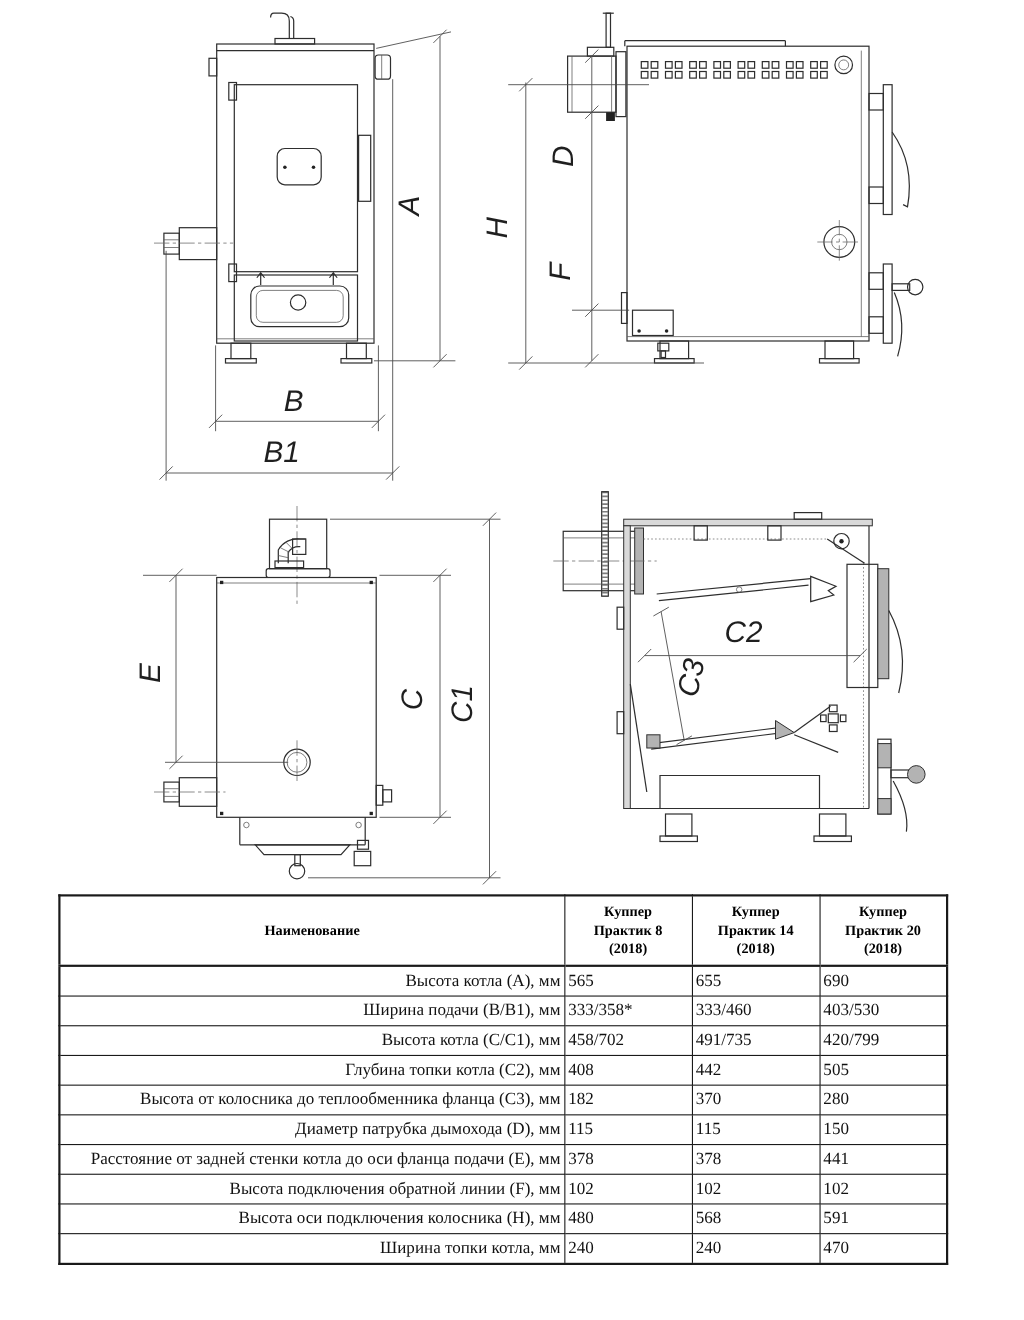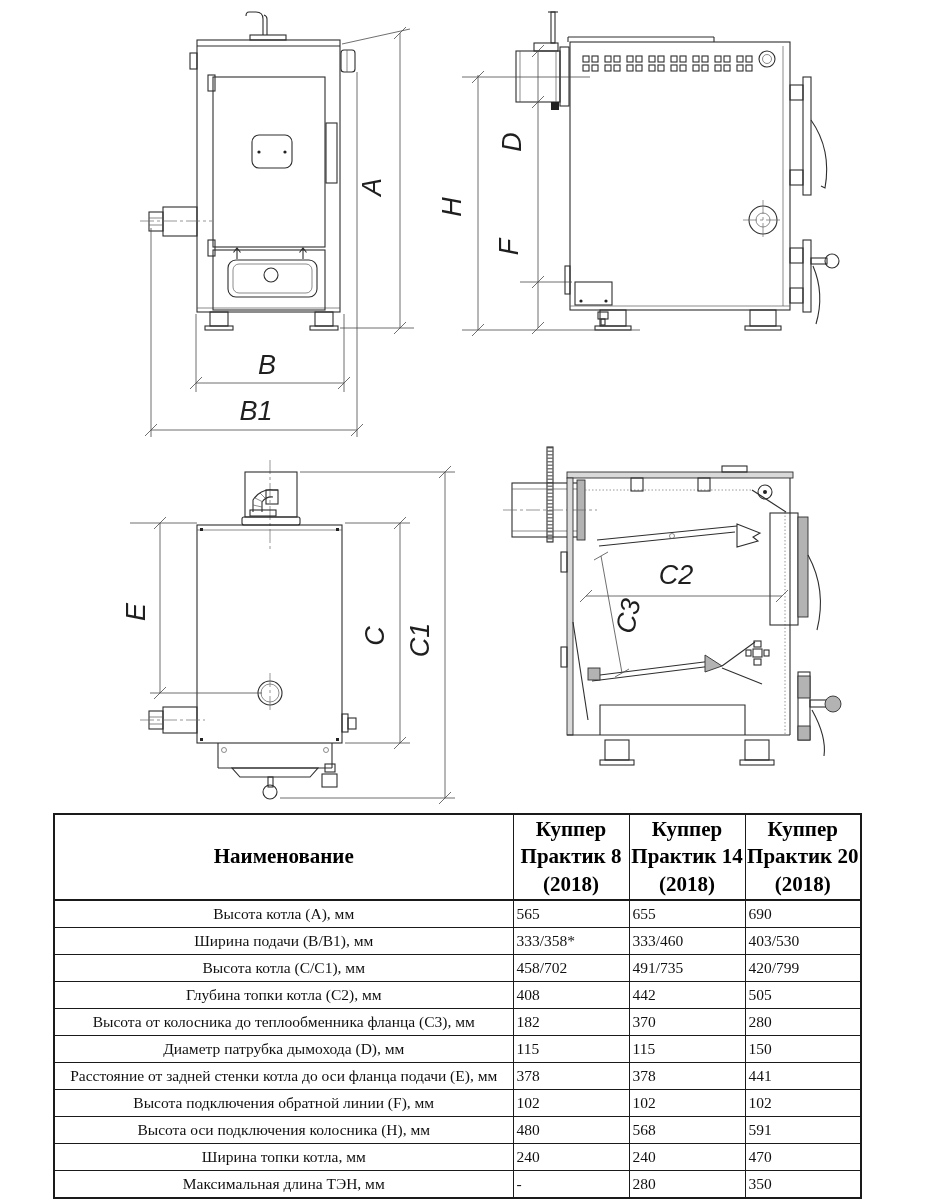--- a/index.html
+++ b/index.html
@@ -14,24 +14,24 @@
   .dot {stroke:#7d7d7d;fill:none;stroke-width:.8;stroke-dasharray:1.5 2;}
   .hatch{fill:#b3b3b3;stroke:#2e2e2e;stroke-width:.9;}
   .grayfill{fill:#d9d9d9;stroke:#2e2e2e;stroke-width:.9;}
   .dark{fill:#222;stroke:none;}
   text.dimlbl{font:italic 27px "Liberation Sans",sans-serif;fill:#1f1f1f;}
   
   table.spec{position:absolute;left:53px;top:813px;width:807px;border-collapse:collapse;
              table-layout:fixed;background:#fff;}
   table.spec, table.spec th, table.spec td{border:1px solid #1a1a1a;}
   table.spec{border:2px solid #1a1a1a;}
-  table.spec thead th{border-bottom:2px solid #1a1a1a;font-weight:bold;font-size:21px;
+  table.spec thead th{border-bottom:2px solid #1a1a1a;font-weight:bold;font-size:13px;
              text-align:center;vertical-align:middle;height:60px;white-space:pre-line;line-height:1.3;}
   table.spec td{font-size:15.5px;height:24px;padding:1px 3px;color:#111;}
-  table.spec td.name{text-align:center;}
+  table.spec td.name{text-align:right;}
   table.spec td.val{}
 </style>
 </head>
 <body>
 
 <div class="sheet">
 
   <svg style="left:0;top:0" width="440" height="445" viewBox="0 0 440 445">
     <g>
       <rect class="s" x="197" y="40" width="143" height="272"></rect>
@@ -486,22 +486,16 @@
           <td class="val">480</td>
           <td class="val">568</td>
           <td class="val">591</td>
         </tr>
         <tr>
           <td class="name">Ширина топки котла, мм</td>
           <td class="val">240</td>
           <td class="val">240</td>
           <td class="val">470</td>
         </tr>
-        <tr>
-          <td class="name">Максимальная длина ТЭН, мм</td>
-          <td class="val">-</td>
-          <td class="val">280</td>
-          <td class="val">350</td>
-        </tr>
       </tbody>
   </table>
 
 </div>
 
 </body></html>

